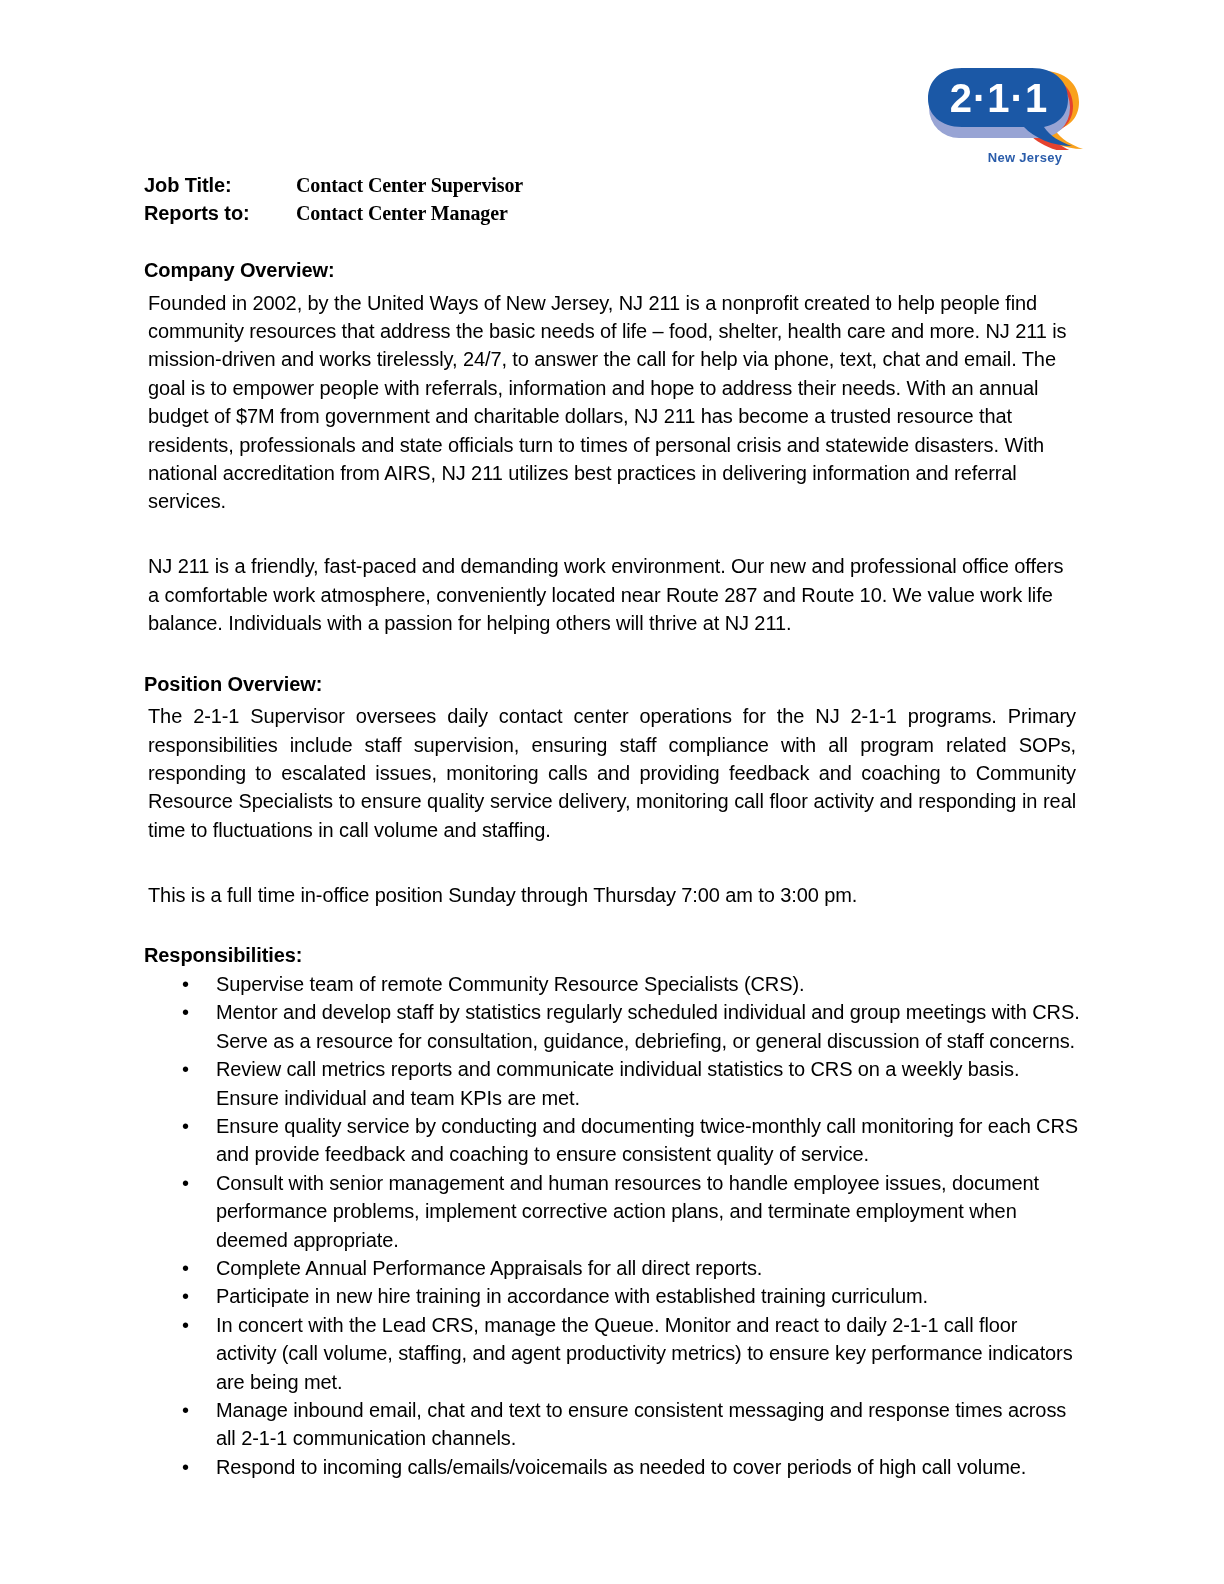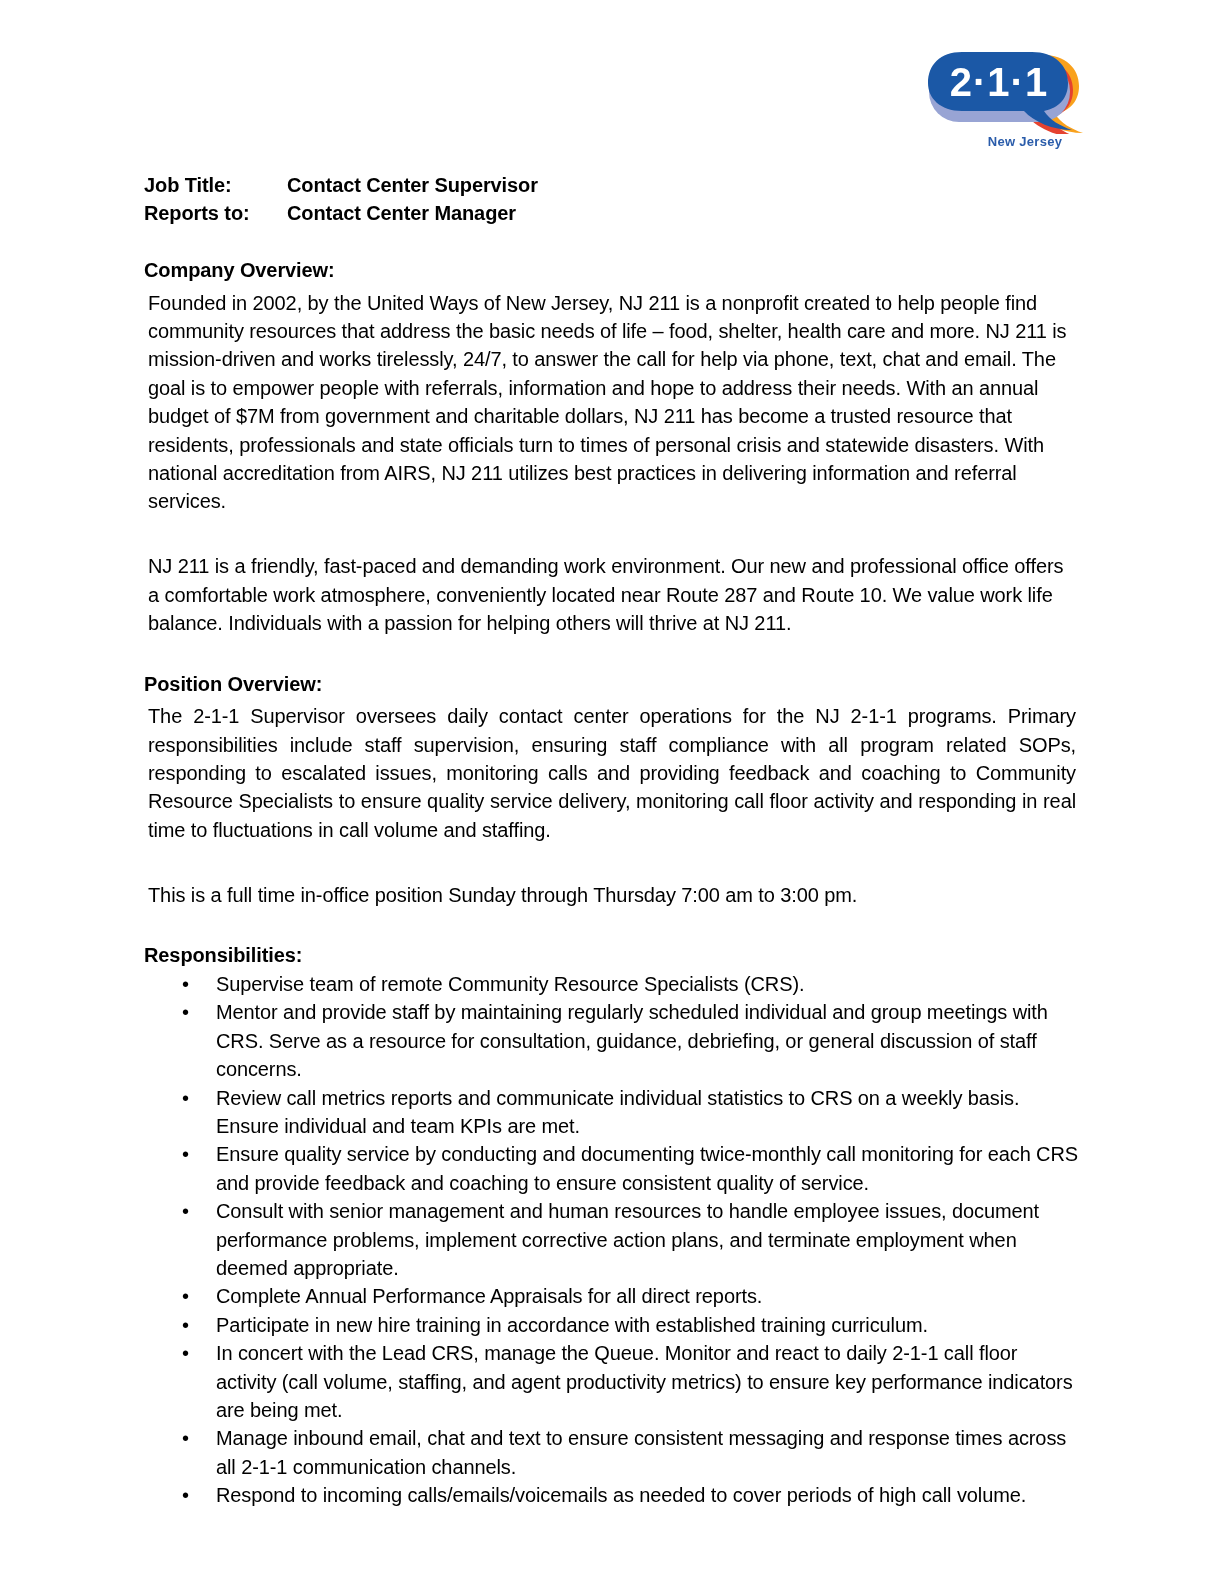--- a/index.html
+++ b/index.html
@@ -15,37 +15,37 @@
     letter-spacing: -0.1px;
     overflow: hidden;
   }
   .content {
     position: absolute;
     left: 144px;
     top: 171px;
     width: 936px;
   }
   .bold { font-weight: bold; }
-  .field-row { display: flex; }
+  .field-row { display: flex; gap: 9px; }
   .field-label { width: 143px; flex-shrink: 0; font-weight: bold; }
-  .field-value { font-weight: bold; }
+  .field-value { font-weight: bold; font-family: Liberation Serif, serif; }
   p { margin: 4px; }
   .spacer { height: 28.4px; }
   .justify { text-align: justify; }
   ul.resp { margin: 0; padding: 0; list-style: none; }
   ul.resp li { position: relative; padding-left: 72px; }
   ul.resp li::before {
     content: "\2022";
     position: absolute;
     left: 38px;
     top: 0;
   }
   .logo {
     position: absolute;
-    top: 52px;
+    top: 68px;
     left: 926px;
     width: 172px;
   }
   .logo svg { display: block; }
   .logo-sub {
     margin-top: -2px;
     padding-left: 26px;
     text-align: center;
     color: #2a5caa;
     font-weight: bold;
@@ -101,21 +101,21 @@
 
     <div class="spacer"></div>
 
     <p>This is a full time in-office position Sunday through Thursday 7:00 am to 3:00 pm.</p>
 
     <div class="spacer"></div>
 
     <div class="bold">Responsibilities:</div>
     <ul class="resp">
       <li>Supervise team of remote Community Resource Specialists (CRS).</li>
-      <li>Mentor and provide staff by maintaining regularly scheduled individual and group meetings with CRS. Serve as a resource for consultation, guidance, debriefing, or general discussion of staff concerns.</li>
+      <li>Mentor and develop staff by statistics regularly scheduled individual and group meetings with CRS. Serve as a resource for consultation, guidance, debriefing, or general discussion of staff concerns.</li>
       <li>Review call metrics reports and communicate individual statistics to CRS on a weekly basis. Ensure individual and team KPIs are met.</li>
       <li>Ensure quality service by conducting and documenting twice-monthly call monitoring for each CRS and provide feedback and coaching to ensure consistent quality of service.</li>
       <li>Consult with senior management and human resources to handle employee issues, document performance problems, implement corrective action plans, and terminate employment when deemed appropriate.</li>
       <li>Complete Annual Performance Appraisals for all direct reports.</li>
       <li>Participate in new hire training in accordance with established training curriculum.</li>
       <li>In concert with the Lead CRS, manage the Queue. Monitor and react to daily 2-1-1 call floor activity (call volume, staffing, and agent productivity metrics) to ensure key performance indicators are being met.</li>
       <li>Manage inbound email, chat and text to ensure consistent messaging and response times across all 2-1-1 communication channels.</li>
       <li>Respond to incoming calls/emails/voicemails as needed to cover periods of high call volume.</li>
     </ul>
 

